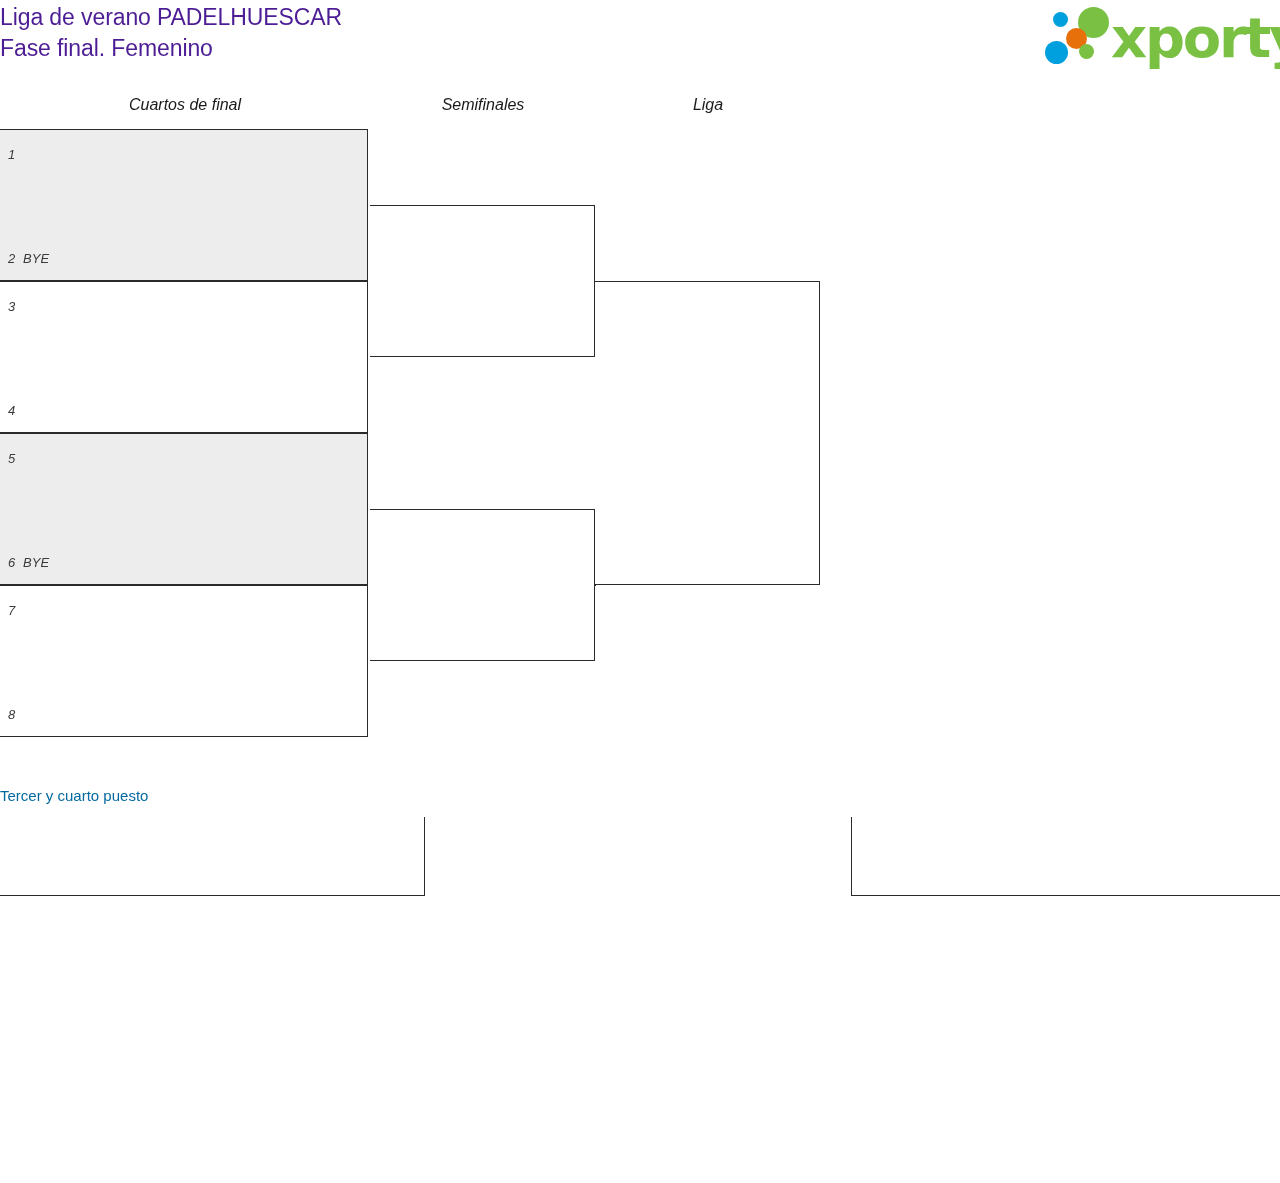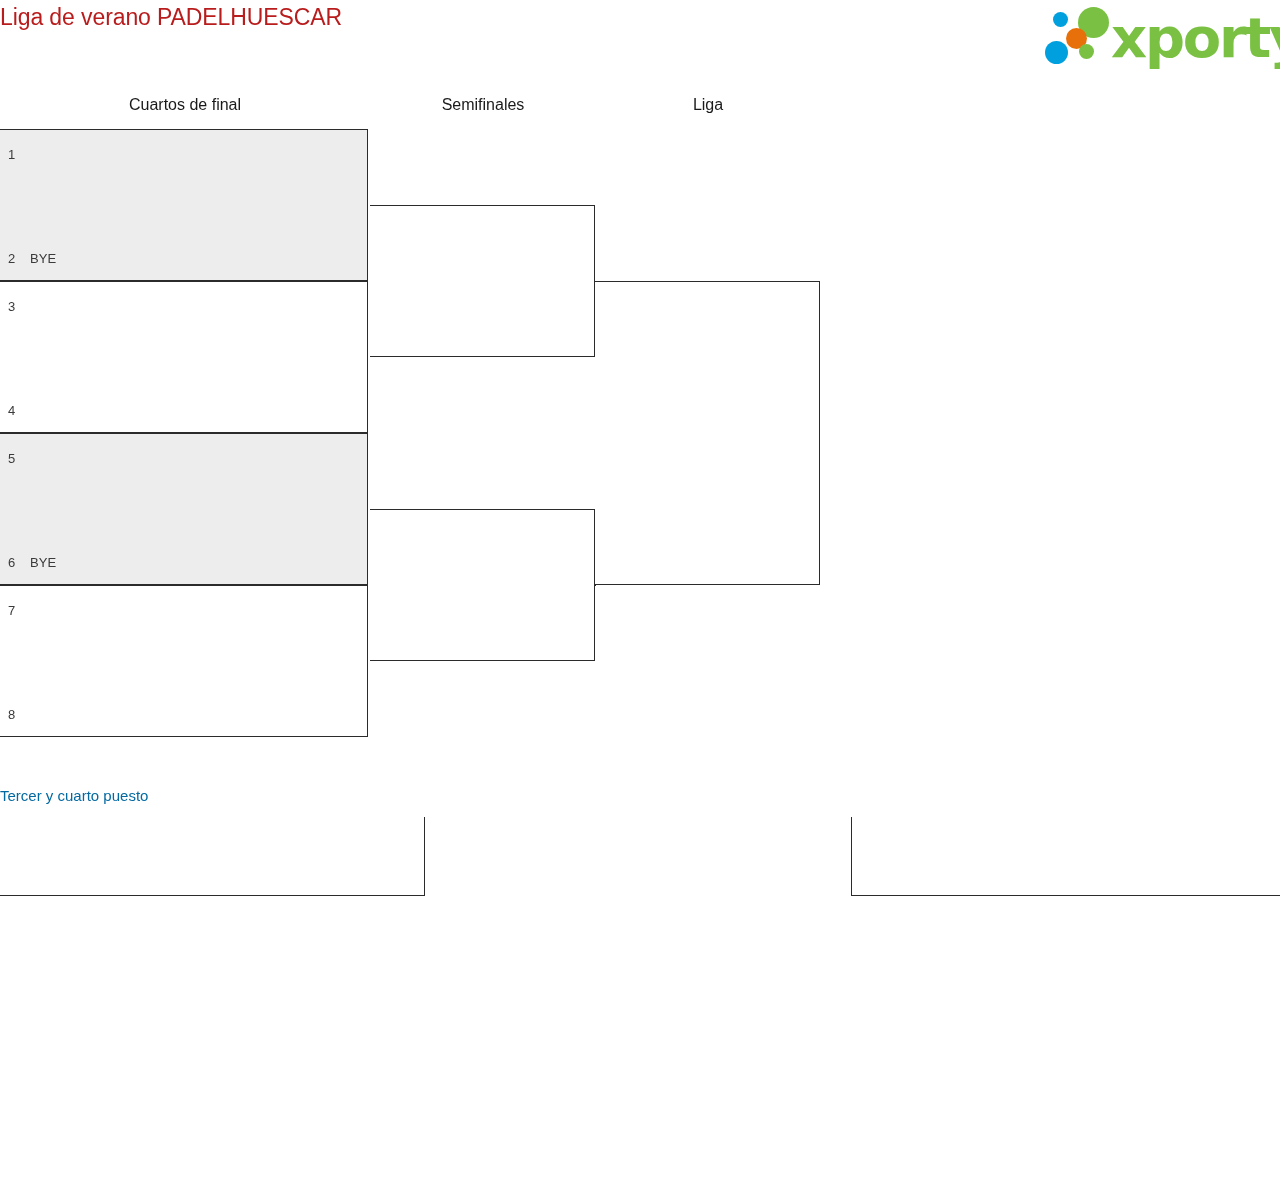--- a/index.html
+++ b/index.html
@@ -25,21 +25,21 @@
     height: 90px;
   }
   #title-block {
     position: absolute;
     left: 0; top: 2px;
     line-height: 31px;
   }
   .title-line {
     font-size: 23px;
     font-weight: 400;
-    color: #b91c1c;
+    color: #4c1d95;
     letter-spacing: -0.1px;
     white-space: nowrap;
   }
 
   
   #logo {
     position: absolute;
     left: 1045px; top: 4px;
     width: 232px; height: 68px;
   }
@@ -72,21 +72,21 @@
     font-size: 16px;
     color: #1a1a1a;
     text-align: center;
     white-space: nowrap;
   }
 
   
   #bracket {
     position: absolute;
     left: 0; top: 0;
-    width: 1072px; height: 790px;
+    width: 1072px; height: 790px; font-style: italic;
   }
 
   
   .qf-cell {
     position: absolute;
     left: 0;
     width: 368px;
     box-sizing: border-box;
     border: 1px solid #2b2b2b;
     border-left: none;
@@ -98,21 +98,21 @@
     position: absolute;
     left: 8px;
     font-size: 13px;
     color: #3b3b3b;
     white-space: nowrap;
     letter-spacing: 0.1px;
   }
   .slot-top    { top: 17px; }
   .slot-bottom { bottom: 14px; }
   .slot .seed  { display: inline-block; min-width: 10px; }
-  .slot .pname { margin-left: 12px; }
+  .slot .pname { margin-left: 5px; }
 
   
   .conn-box {
     position: absolute;
     box-sizing: border-box;
     border: 1px solid #2b2b2b;
     border-left: none;
     background: transparent;
   }
   .conn-stub {
@@ -147,20 +147,21 @@
     border-left: 1px solid #2b2b2b;
     border-bottom: 1px solid #2b2b2b;
   }
 </style>
 </head>
 <body>
 
 <div id="header">
   <div id="title-block">
     <div class="title-line">Liga de verano PADELHUESCAR</div>
+    <div class="title-line">Fase final. Femenino</div>
   </div>
 
   <div id="logo">
     <div id="logo-dots">
       <span class="dot dot-blue-sm" style="background: rgb(0, 160, 223);"></span>
       <span class="dot dot-green-lg" style="background: rgb(122, 193, 67);"></span>
       <span class="dot dot-orange" style="background: rgb(232, 112, 10);"></span>
       <span class="dot dot-blue-lg" style="background: rgb(0, 160, 223);"></span>
       <span class="dot dot-green-sm" style="background: rgb(122, 193, 67);"></span>
     </div>

